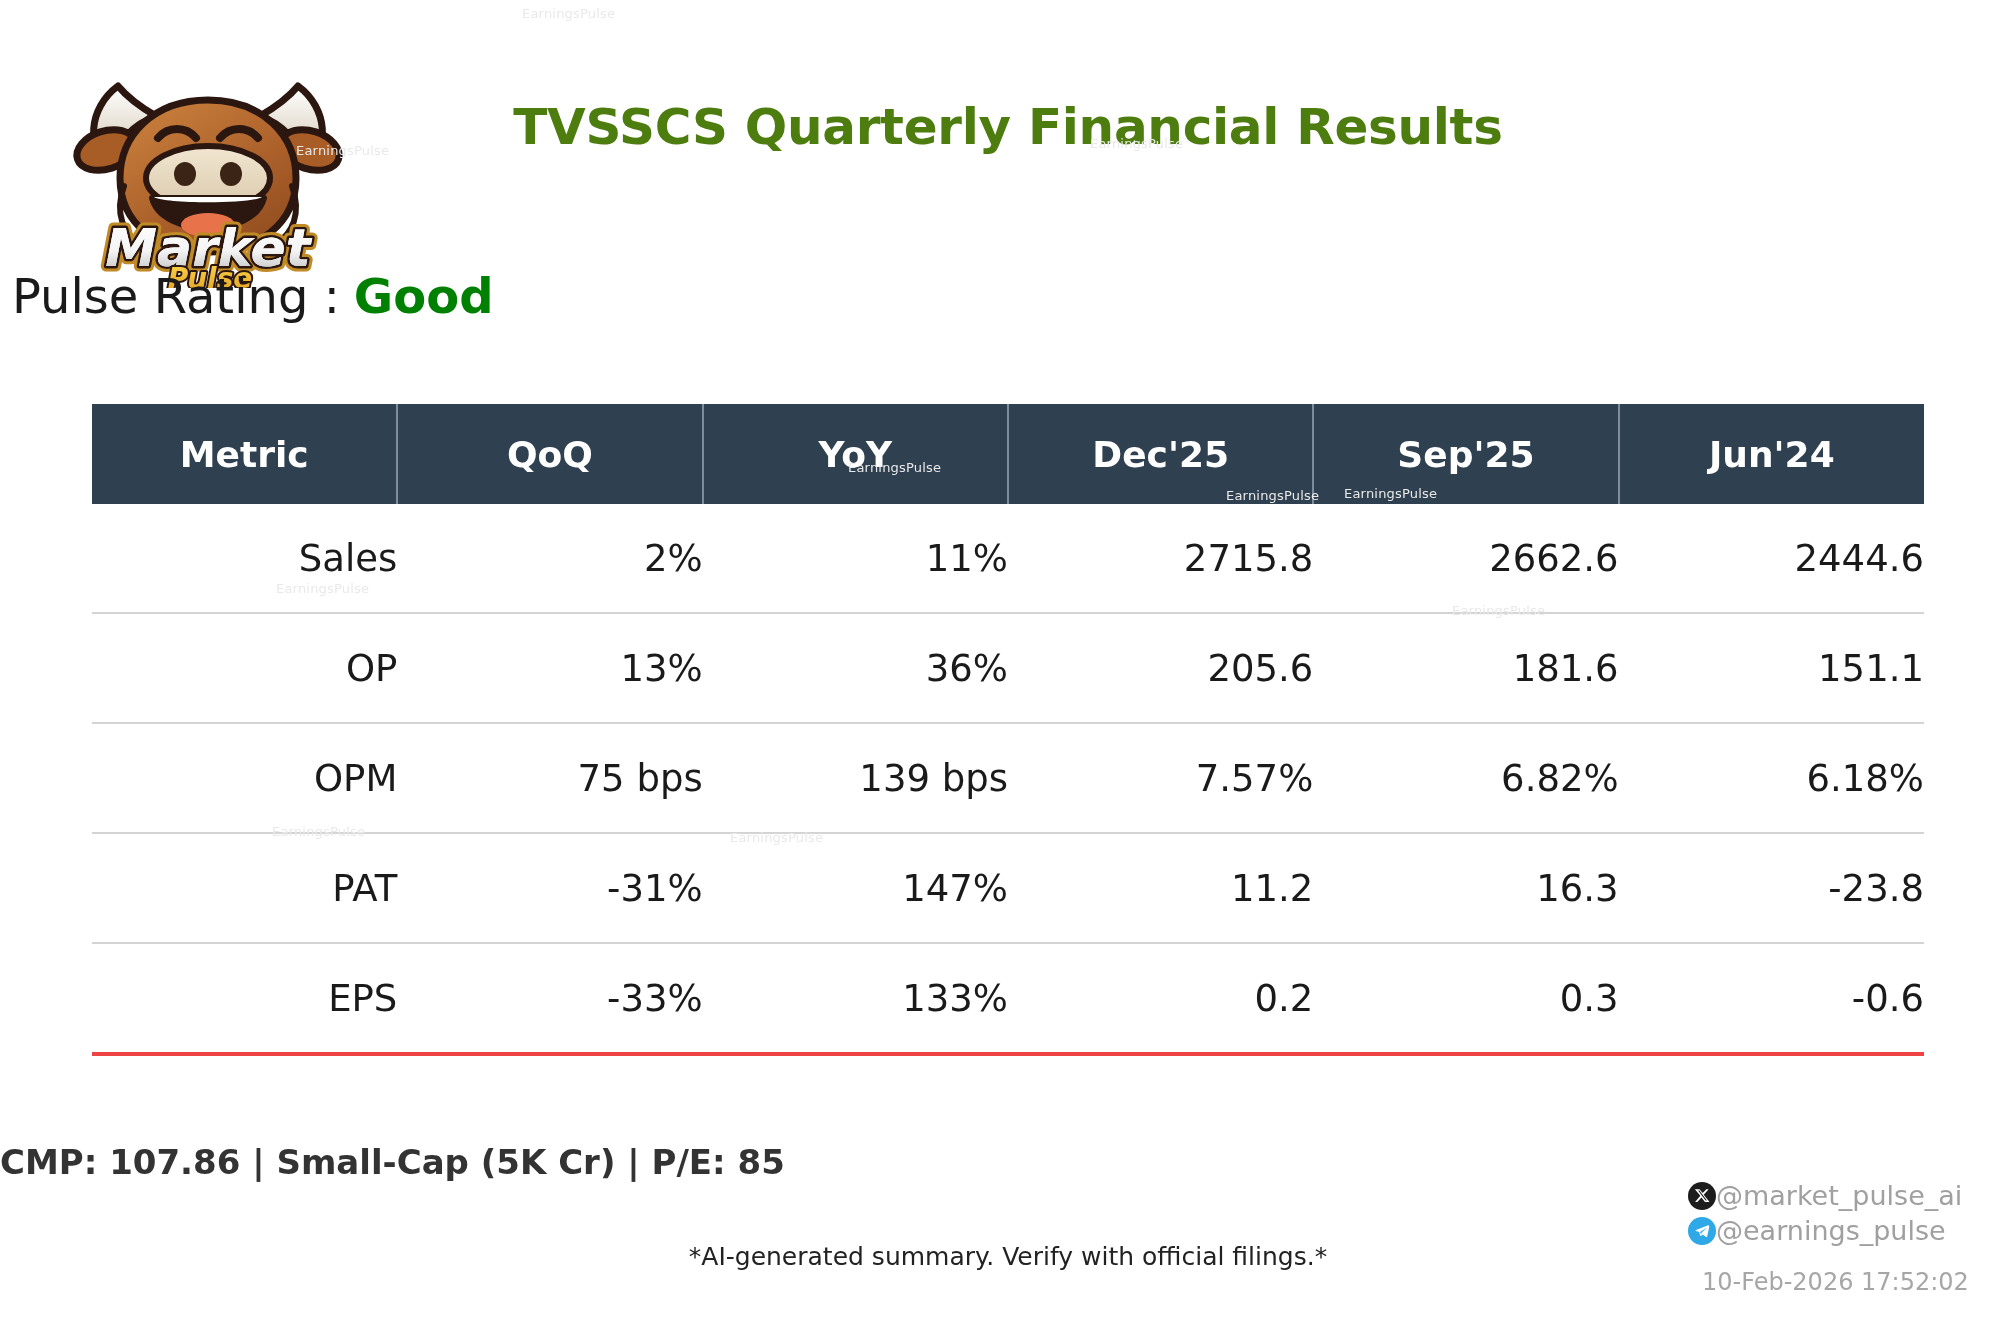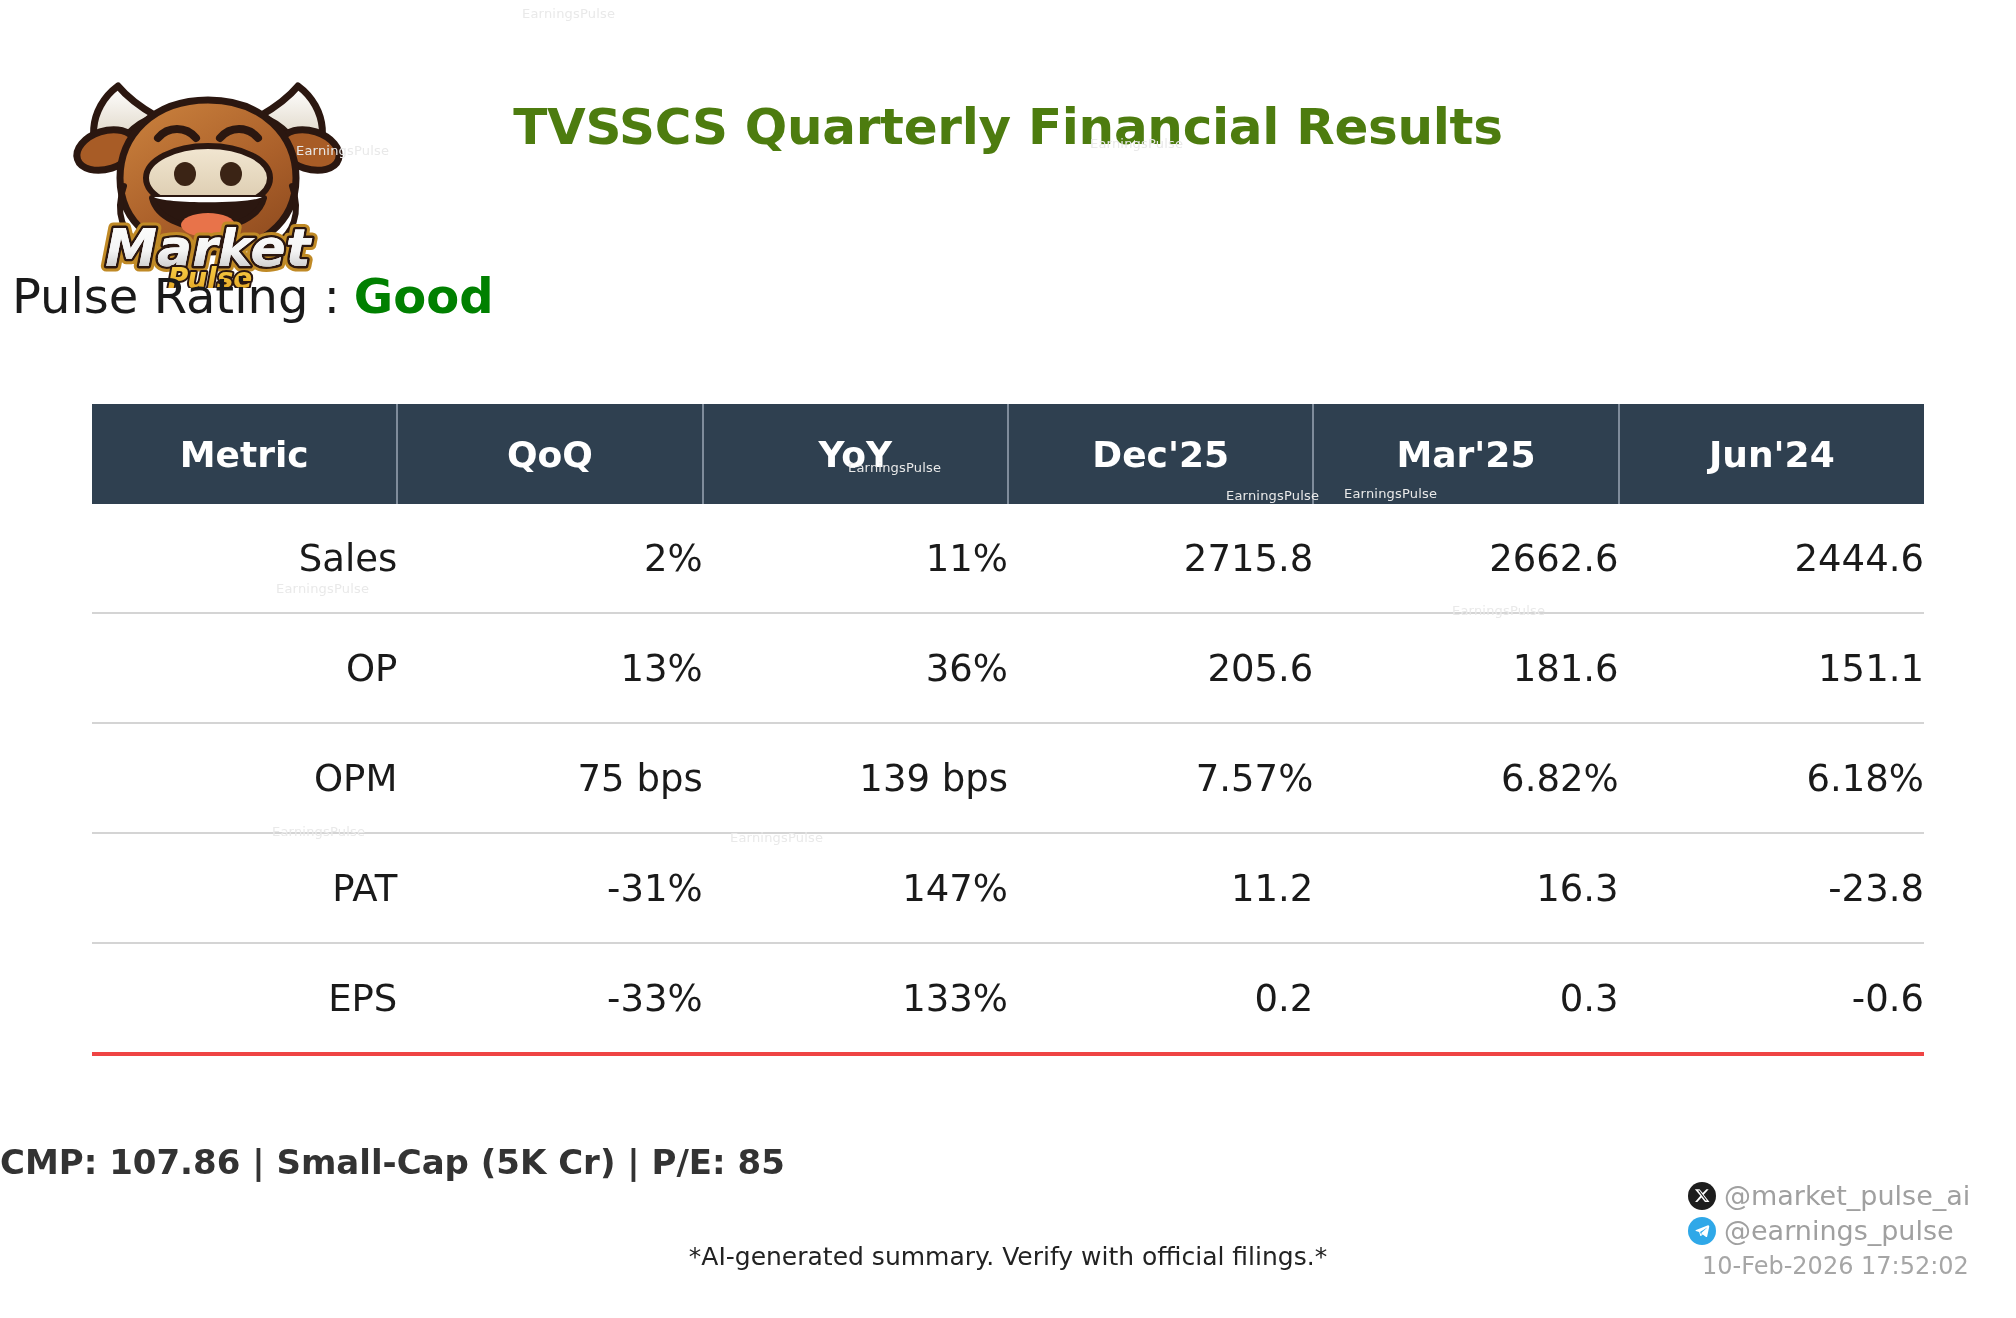--- a/index.html
+++ b/index.html
@@ -131,41 +131,40 @@
   #social {
     position: absolute;
     right: 28px;
     top: 1178px;
     text-align: left;
     width: 300px;
   }
   .social-row {
     display: flex;
     align-items: center;
-    gap: 8px;
     height: 35px;
   }
   .social-handle {
     font-size: 27px;
     color: #a0a0a0;
     line-height: 1;
   }
   .icon-circle {
     width: 28px;
     height: 28px;
     border-radius: 50%;
     display: flex;
     align-items: center;
     justify-content: center;
     flex: 0 0 28px;
   }
   .icon-x { background: #1d1d1d; }
   .icon-tg { background: #2fa8e8; }
   #timestamp {
-    margin-top: 4px;
+    margin-top: 20px;
     margin-left: 14px;
     font-size: 24px;
     color: #a6a6a6;
   }
 </style>
 </head>
 <body>
 
 <div id="logo">
   <svg viewBox="0 0 300 250" width="300" height="250">
@@ -244,21 +243,21 @@
       <col style="width:13.2%">
         <col style="width:13.2%">
         <col style="width:13.2%">
     </colgroup>
     <thead>
       <tr>
         <th>Metric</th>
         <th>QoQ</th>
         <th>YoY</th>
         <th>Dec'25</th>
-        <th>Mar'25</th>
+        <th>Sep'25</th>
         <th>Jun'24</th>
       </tr>
     </thead>
     <tbody>
       <tr>
         <td class="metric-name">Sales</td>
         <td class="v-neutral">2%</td>
         <td class="v-pos">11%</td>
         <td class="v-bold">2715.8</td>
         <td>2662.6</td>

